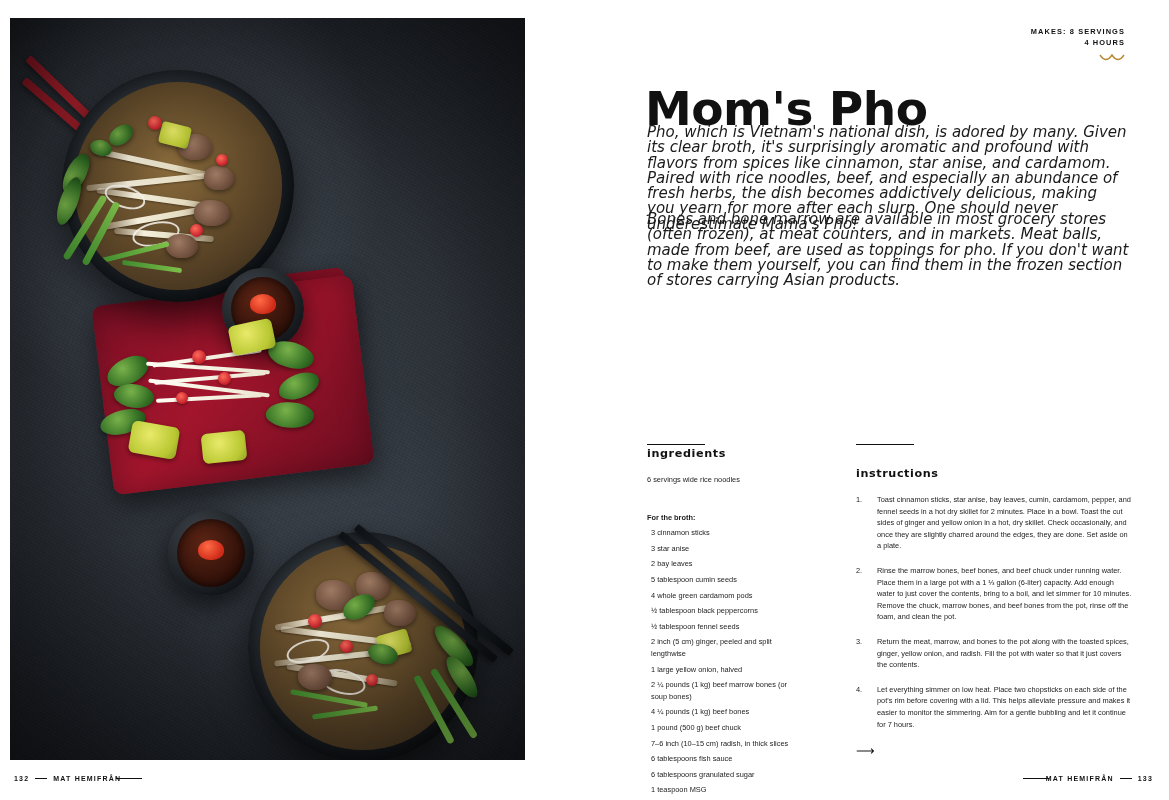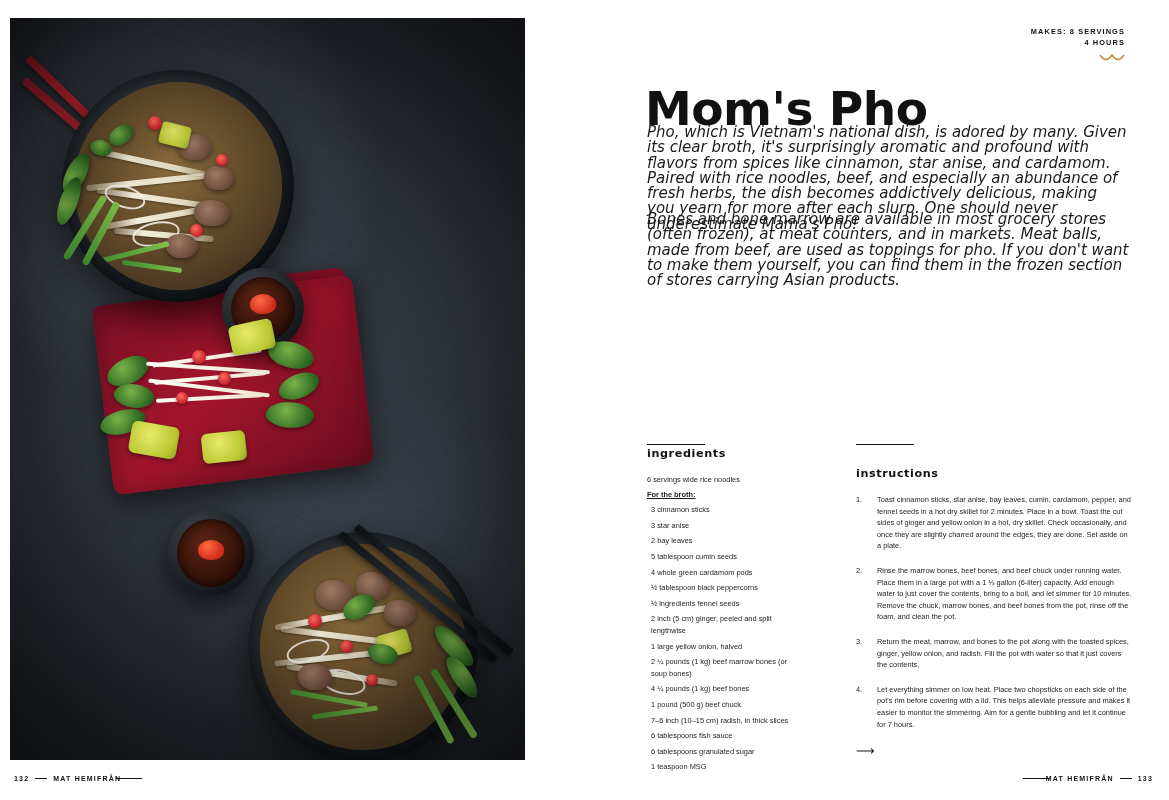--- a/index.html
+++ b/index.html
@@ -243,21 +243,21 @@
     background: #111;
   }
   .rule-left { left: 122px; top: 444px; }
   .rule-right { left: 331px; top: 444px; }
 
   .ing {
     font-size: 7.4px;
     line-height: 11.6px;
     color: #1c1c1c;
   }
-  .ing .b { font-weight: bold; display: block; margin-top: 3px; text-decoration: underline; }
+  .ing .b { font-weight: bold; display: block; margin-top: 26px; }
   .ing .first { margin-bottom: 0; }
   .ing ul { list-style: none; margin: 0; padding: 0; }
   .ing li { margin: 4px; }
 
   .steps { counter-reset: s; }
   .step {
     display: flex;
     gap: 9px;
     margin-bottom: 13px;
   }
@@ -446,21 +446,21 @@
       <div class="ing">
         <div class="first">6 servings wide rice noodles</div>
         <span class="b">For the broth:</span>
         <ul>
           <li>3 cinnamon sticks</li>
           <li>3 star anise</li>
           <li>2 bay leaves</li>
           <li>5 tablespoon cumin seeds</li>
           <li>4 whole green cardamom pods</li>
           <li>½ tablespoon black peppercorns</li>
-          <li>½ ingredients fennel seeds</li>
+          <li>½ tablespoon fennel seeds</li>
           <li>2 inch (5 cm) ginger, peeled and split lengthwise</li>
           <li>1 large yellow onion, halved</li>
           <li>2 ¼  pounds (1 kg) beef marrow bones (or soup bones)</li>
           <li>4 ¼ pounds (1 kg) beef bones</li>
           <li>1 pound (500 g) beef chuck</li>
           <li>7–6 inch (10–15 cm) radish, in thick slices</li>
           <li>6 tablespoons fish sauce</li>
           <li>6 tablespoons granulated sugar</li>
           <li>1 teaspoon MSG</li>
         </ul>

